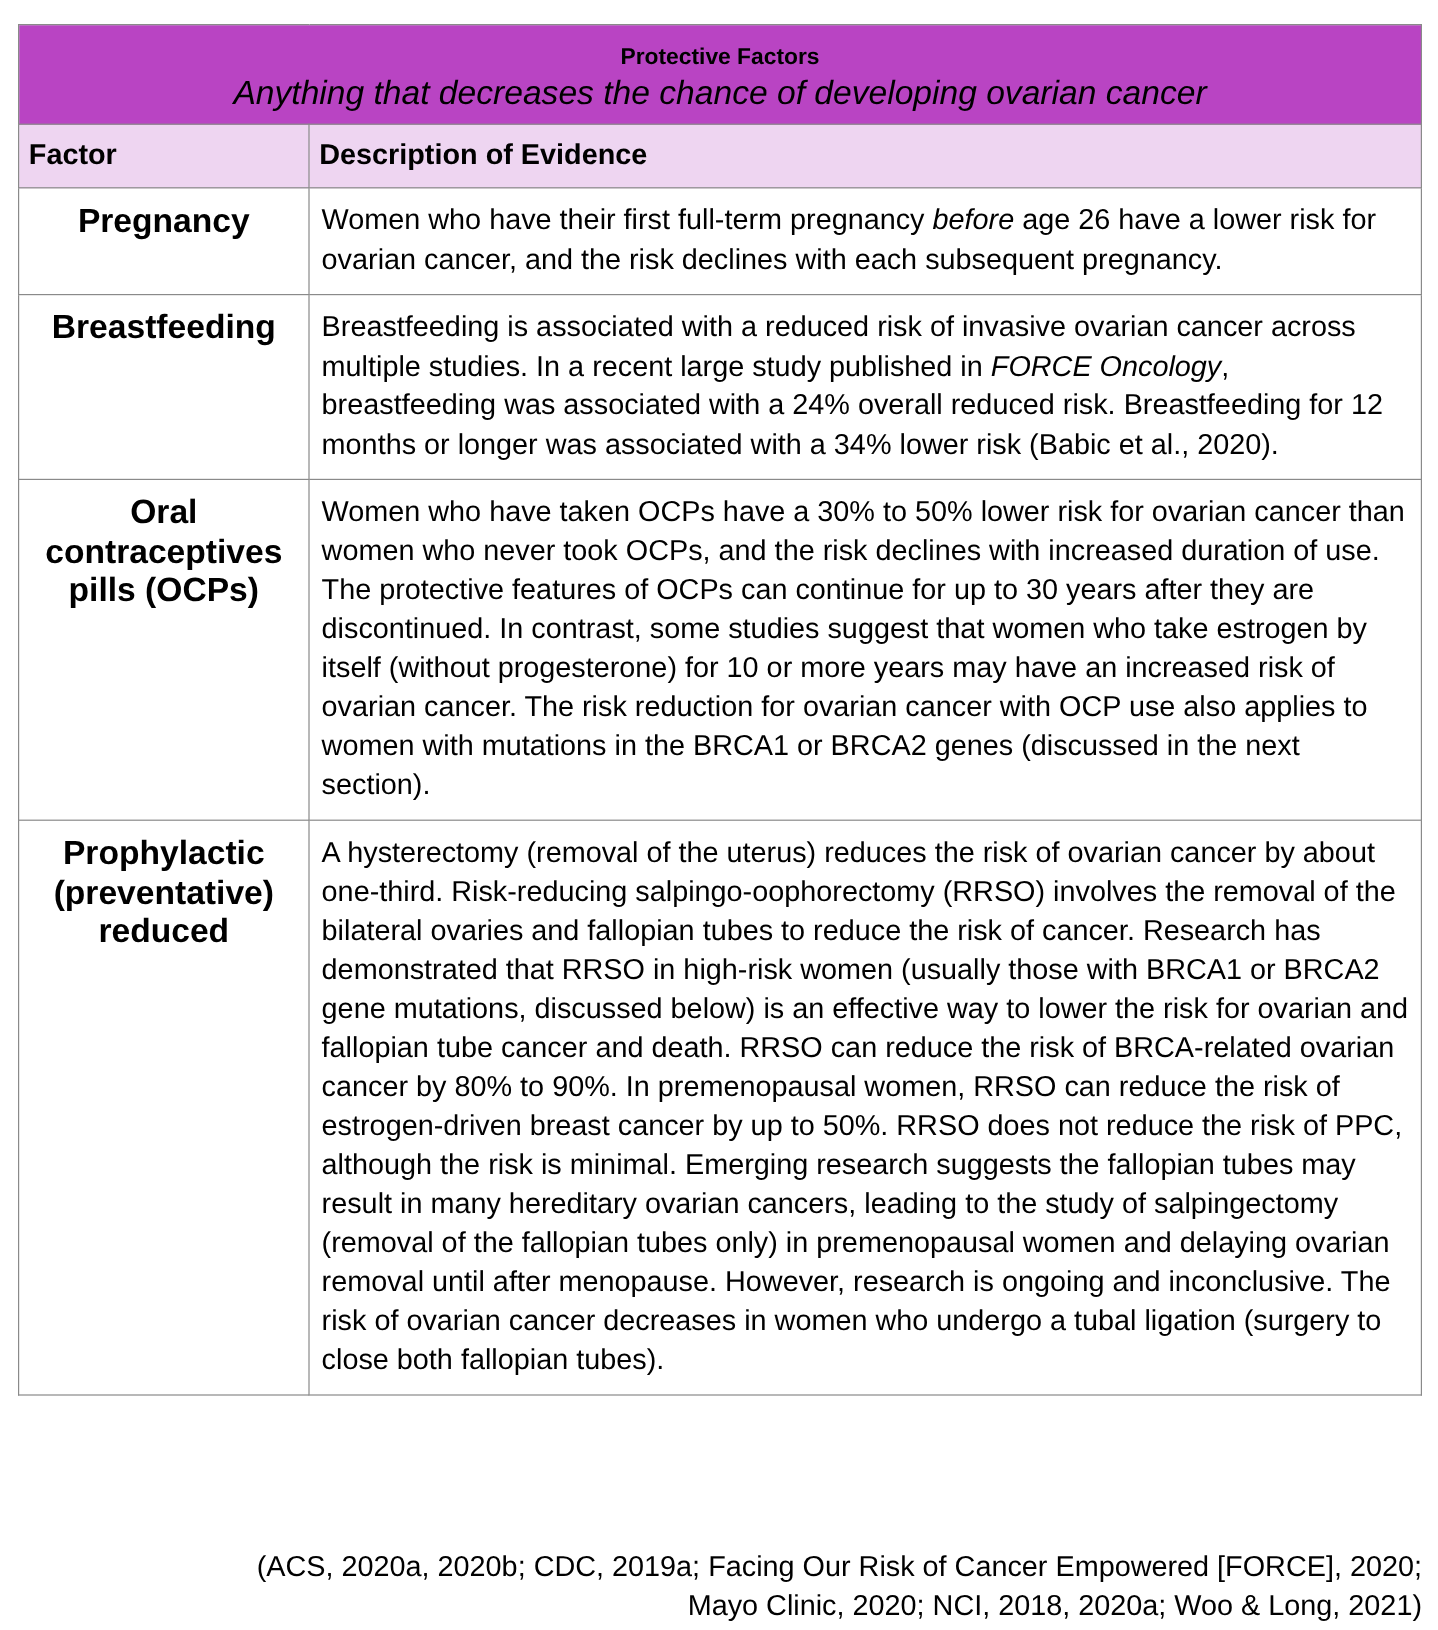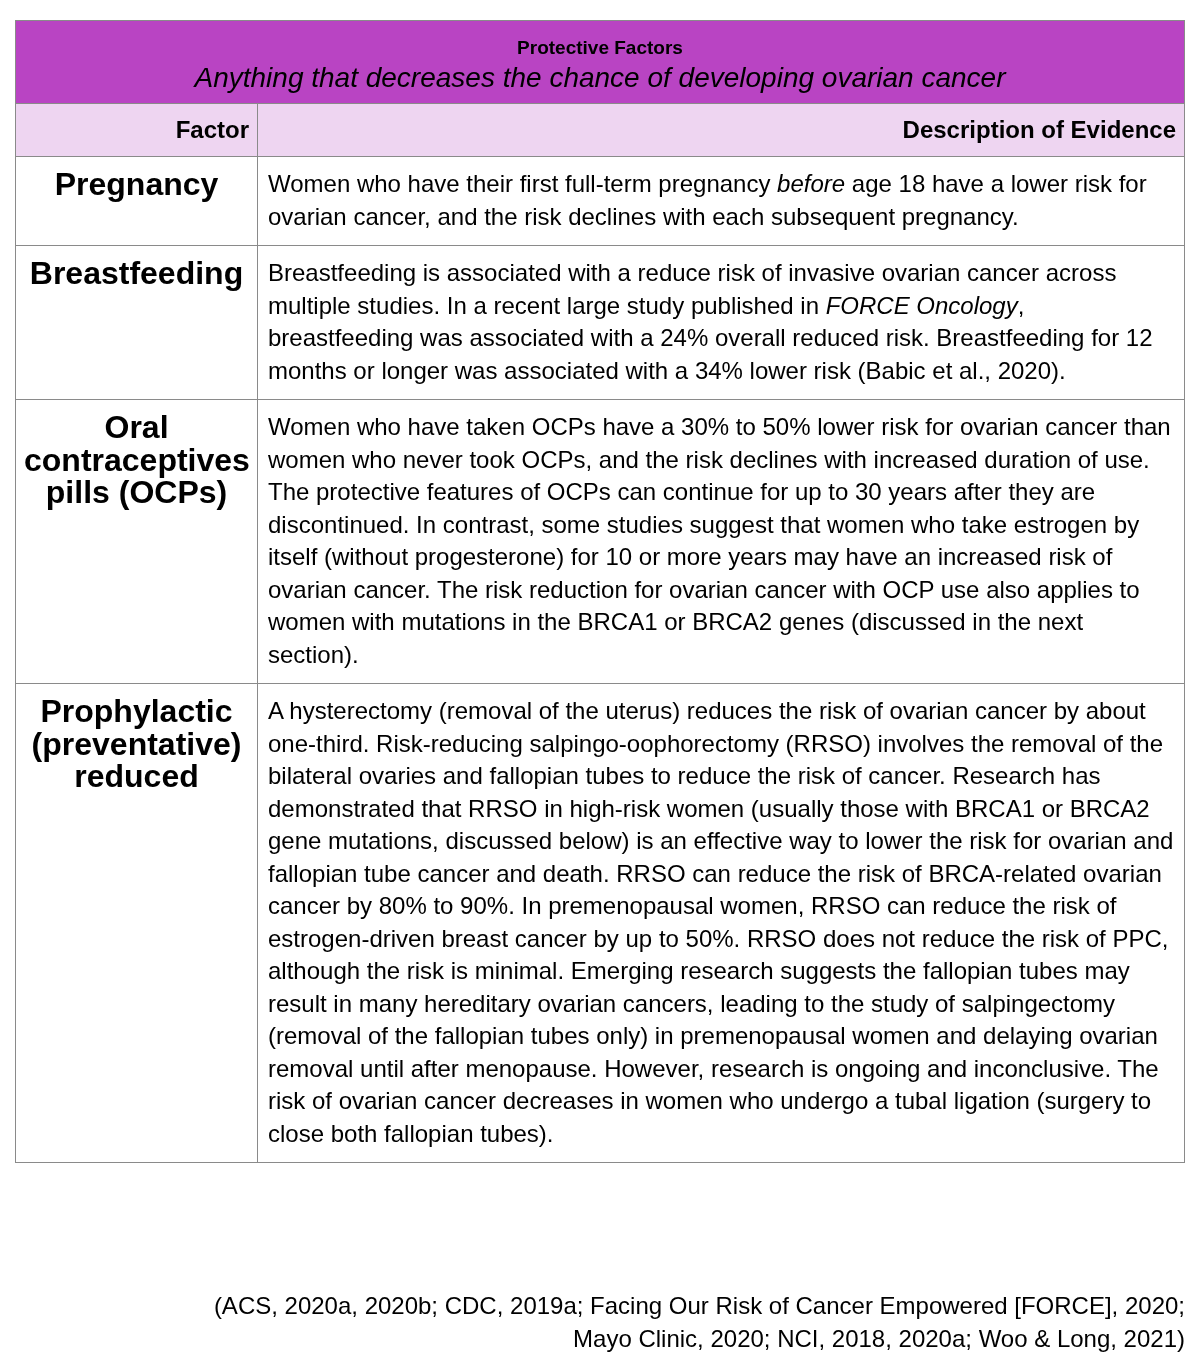--- a/index.html
+++ b/index.html
@@ -45,30 +45,30 @@
     .title-sub {
       font-style: italic;
       font-size: 28px;
       line-height: 32px;
       display: block;
     }
     .head-cell {
       background: #eed5f1;
       font-weight: bold;
       font-size: 24px;
-      text-align: right;
+      text-align: left;
       vertical-align: middle !important;
       height: 53px;
       padding: 0 8px;
       box-sizing: border-box;
     }
     .col-factor { width: 242px; }
     .factor-cell {
       font-weight: bold;
-      font-size: 32px;
+      font-size: 28px;
       line-height: 32.5px;
       text-align: center;
       padding: 11px 8px 12px 8px;
     }
     .desc-cell {
       font-size: 24px;
       line-height: 32.5px;
       padding: 11px 10px 12px 10px;
       text-align: left;
     }
@@ -100,25 +100,25 @@
       </td>
     </tr>
     <tr>
       <th class="head-cell">Factor</th>
       <th class="head-cell">Description of Evidence</th>
     </tr>
     </tbody>
       <tbody id="rows-body">
         <tr>
           <td class="factor-cell">Pregnancy</td>
-          <td class="desc-cell"><span>Women who have their first full-term pregnancy </span><em>before</em><span> age 18 have a lower risk for ovarian cancer, and the risk declines with each subsequent pregnancy.</span></td>
+          <td class="desc-cell"><span>Women who have their first full-term pregnancy </span><em>before</em><span> age 26 have a lower risk for ovarian cancer, and the risk declines with each subsequent pregnancy.</span></td>
         </tr>
         <tr>
           <td class="factor-cell">Breastfeeding</td>
-          <td class="desc-cell"><span>Breastfeeding is associated with a reduce risk of invasive ovarian cancer across multiple studies. In a recent large study published in </span><em>FORCE Oncology</em><span>, breastfeeding was associated with a 24% overall reduced risk. Breastfeeding for 12 months or longer was associated with a 34% lower risk (Babic et al., 2020).</span></td>
+          <td class="desc-cell"><span>Breastfeeding is associated with a reduced risk of invasive ovarian cancer across multiple studies. In a recent large study published in </span><em>FORCE Oncology</em><span>, breastfeeding was associated with a 24% overall reduced risk. Breastfeeding for 12 months or longer was associated with a 34% lower risk (Babic et al., 2020).</span></td>
         </tr>
         <tr>
           <td class="factor-cell">Oral contraceptives pills (OCPs)</td>
           <td class="desc-cell"><span>Women who have taken OCPs have a 30% to 50% lower risk for ovarian cancer than women who never took OCPs, and the risk declines with increased duration of use. The protective features of OCPs can continue for up to 30 years after they are discontinued. In contrast, some studies suggest that women who take estrogen by itself (without progesterone) for 10 or more years may have an increased risk of ovarian cancer. The risk reduction for ovarian cancer with OCP use also applies to women with mutations in the BRCA1 or BRCA2 genes (discussed in the next section).</span></td>
         </tr>
         <tr>
           <td class="factor-cell">Prophylactic (preventative) reduced</td>
           <td class="desc-cell"><span>A hysterectomy (removal of the uterus) reduces the risk of ovarian cancer by about one-third. Risk-reducing salpingo-oophorectomy (RRSO) involves the removal of the bilateral ovaries and fallopian tubes to reduce the risk of cancer. Research has demonstrated that RRSO in high-risk women (usually those with BRCA1 or BRCA2 gene mutations, discussed below) is an effective way to lower the risk for ovarian and fallopian tube cancer and death. RRSO can reduce the risk of BRCA-related ovarian cancer by 80% to 90%. In premenopausal women, RRSO can reduce the risk of estrogen-driven breast cancer by up to 50%. RRSO does not reduce the risk of PPC, although the risk is minimal. Emerging research suggests the fallopian tubes may result in many hereditary ovarian cancers, leading to the study of salpingectomy (removal of the fallopian tubes only) in premenopausal women and delaying ovarian removal until after menopause. However, research is ongoing and inconclusive. The risk of ovarian cancer decreases in women who undergo a tubal ligation (surgery to close both fallopian tubes).</span></td>
         </tr>
       </tbody>

